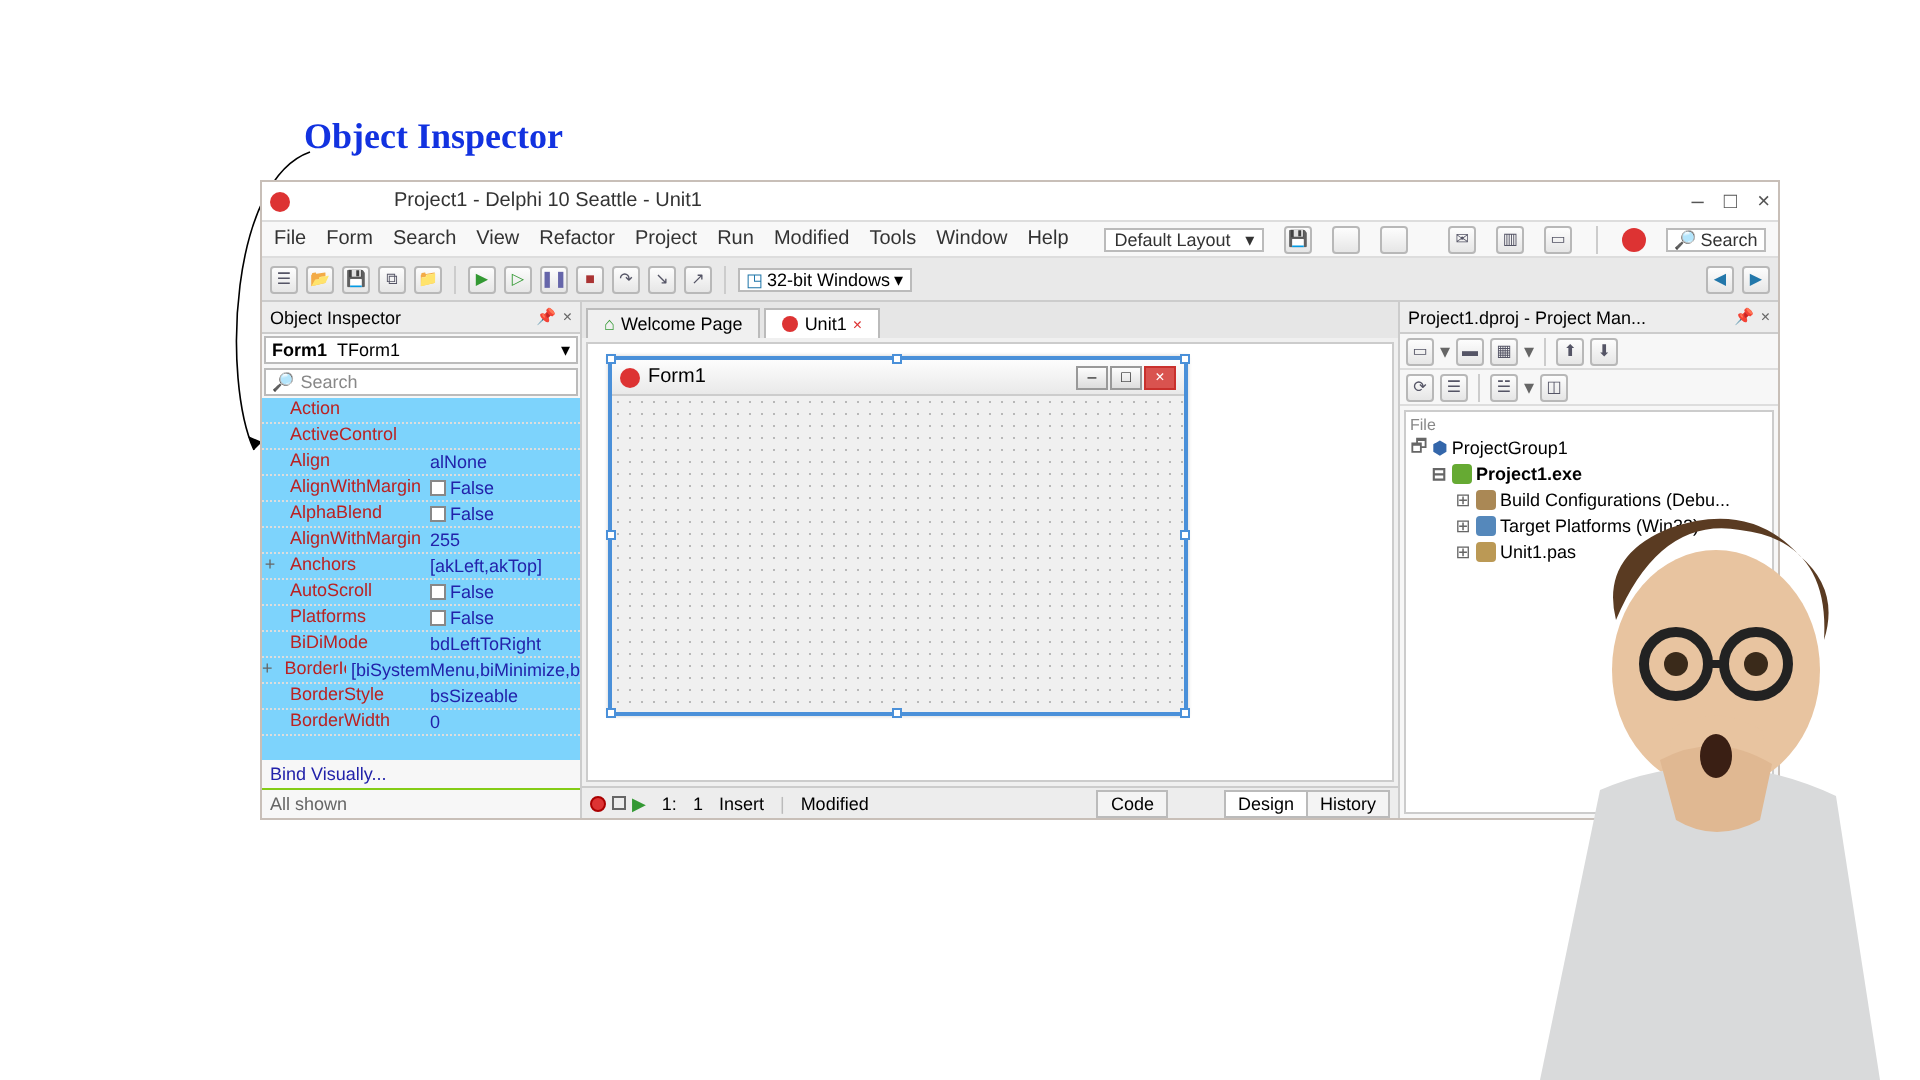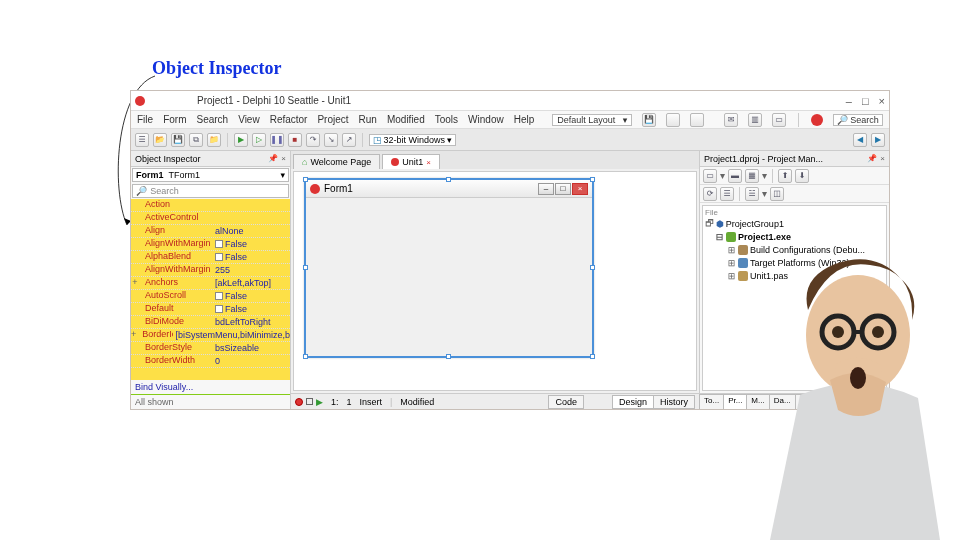--- a/index.html
+++ b/index.html
@@ -24,21 +24,21 @@
   .toolbar .rightbtns { margin-left:auto; display:flex; gap:4px; }
   .main { flex: 1; display: flex; min-height: 0; }
   .leftpanel { width: 160px; background: #f7f7f7; border-right: 1px solid #ccc; display: flex; flex-direction: column; }
   .panel-hdr { height: 16px; background: #ededed; border-bottom: 1px solid #ccc; font-size: 9px; padding: 2px 4px; display: flex; justify-content: space-between; align-items:center; }
   .panel-hdr .pinclose { display:flex; gap:3px; color:#666; font-size:8px; }
   .combo { height: 14px; background: #fff; border: 1px solid #bbb; margin: 1px; font-size: 9px; padding: 0 3px; display:flex; align-items:center; justify-content:space-between; }
   .searchrow { height: 14px; background:#fff; border:1px solid #bbb; margin:1px; font-size:9px; padding:0 3px; display:flex; align-items:center; gap:3px; color:#888;}
   .tabs { display: flex; font-size: 9px; border-bottom: 1px solid #bbb; }
   .tab { padding: 1px 6px; border: 1px solid #bbb; border-bottom: none; background: #f0f0f0; margin-right: -1px; cursor:pointer; }
   .tab.active { background: #fff; font-weight: normal; z-index:1; }
-  .propgrid { flex: 1; overflow: hidden; background: #fde047; }
+  .propgrid { flex: 1; overflow: hidden; background: #7dd3fc; }
   .proprow { display: flex; font-size: 9px; height: 13px; border-bottom: 1px dotted #ddd; }
   .propname { width: 74px; color: #b22; padding-left: 6px; overflow:hidden; white-space:nowrap;}
   .propval { flex: 1; color: #22a; padding-left: 2px; display:flex; align-items:center; gap:2px;}
   .propval .chk { width:8px; height:8px; border:1px solid #888; background:#fff; display:inline-block;}
   .proprow .expand { width:8px; text-align:center; color:#666;}
   .bindlink { font-size:9px; color:#22a; padding:2px 4px; border-bottom:1px solid #84cc16; }
   .allshown { font-size:9px; color:#666; padding:2px 4px; }
   .center { flex: 1; display: flex; flex-direction: column; background:#f0f0f0; min-width:0;}
   .edtabs { height: 18px; background: #e6e6e6; display: flex; align-items: flex-end; font-size: 9px; }
   .edtab { padding: 2px 8px; border: 1px solid #bbb; border-bottom:none; background: #f0f0f0; margin-left:2px; display:flex; align-items:center; gap:3px; cursor:pointer;}
@@ -241,21 +241,21 @@
           <div class="proprow">
             <span class="expand"></span>
             <div class="propname">AutoScroll</div>
             <div class="propval">
               <span class="chk"></span>
               <span>False</span>
             </div>
           </div>
           <div class="proprow">
             <span class="expand"></span>
-            <div class="propname">Default</div>
+            <div class="propname">Platforms</div>
             <div class="propval">
               <span class="chk"></span>
               <span>False</span>
             </div>
           </div>
           <div class="proprow">
             <span class="expand"></span>
             <div class="propname">BiDiMode</div>
             <div class="propval">
               <span>bdLeftToRight</span>
@@ -387,28 +387,20 @@
             <span class="tw">⊞</span>
             <span class="ic" style="background:#58b"></span>
             <span>Target Platforms (Win32)</span>
           </div>
         <div class="tn" style="padding-left:22px">
             <span class="tw">⊞</span>
             <span class="ic" style="background:#b95"></span>
             <span>Unit1.pas</span>
           </div>
       </div>
-      <div class="bottomtabs">
-        <span>To...</span>
-        <span class="active">Pr...</span>
-        <span>M...</span>
-        <span>Da...</span>
-        <span>M...</span>
-        <span>Str...</span>
-      </div>
     </div>
 
   </div>
 </div>
 
 <svg class="person" viewBox="0 0 220 290">
   <ellipse cx="118" cy="85" rx="52" ry="60" fill="#e8c4a0"></ellipse>
   <path d="M68 60 Q90 8 130 15 Q175 20 172 70 Q180 45 160 28 Q135 0 95 14 Q60 28 68 60" fill="#5a3b22"></path>
   <circle cx="98" cy="82" r="16" fill="none" stroke="#222" stroke-width="5"></circle>
   <circle cx="138" cy="82" r="16" fill="none" stroke="#222" stroke-width="5"></circle>

